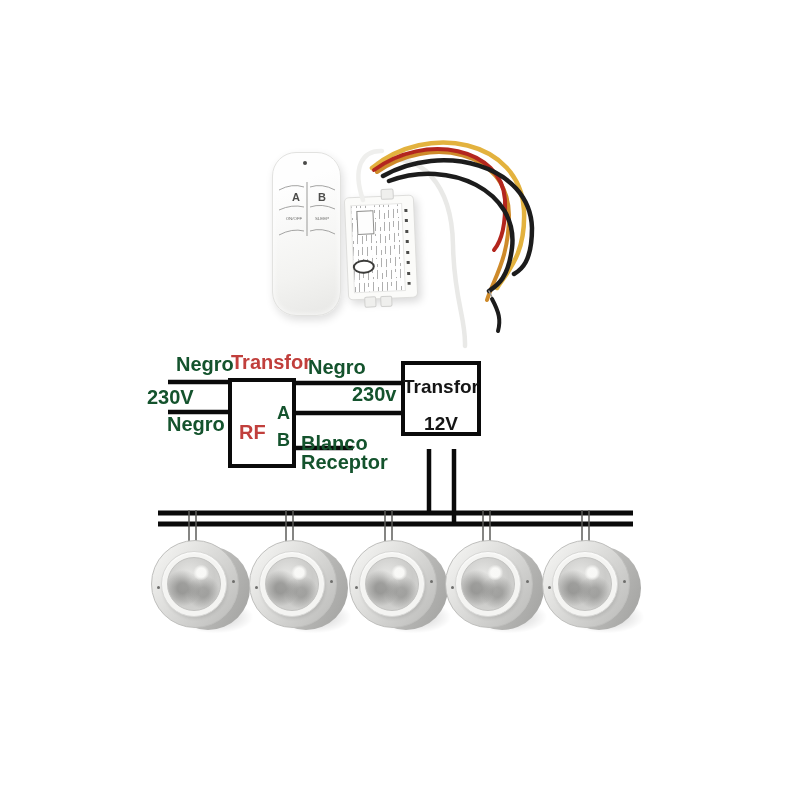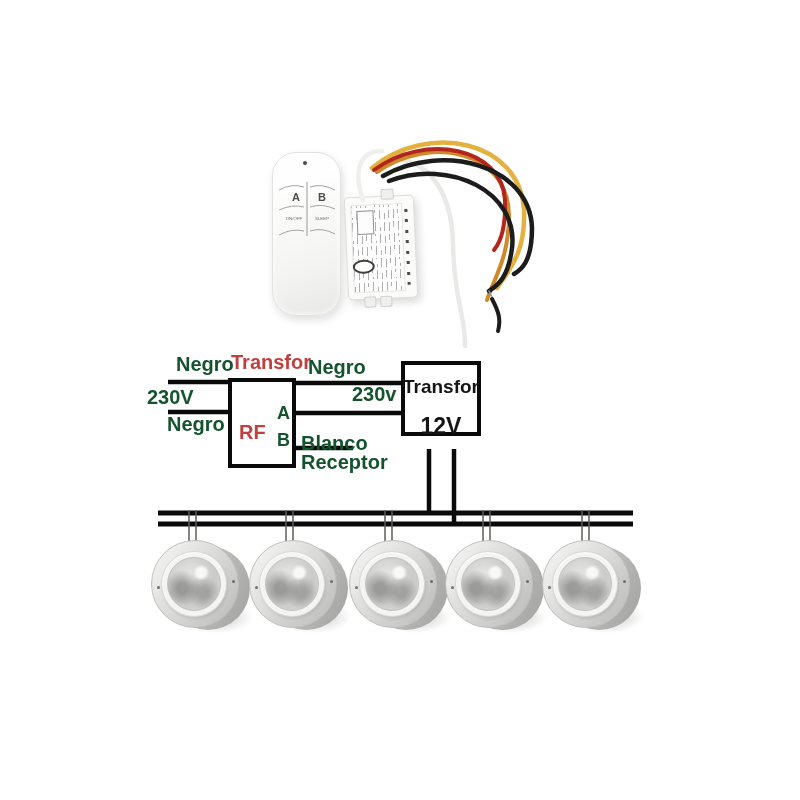--- a/index.html
+++ b/index.html
@@ -15,21 +15,21 @@
   }
   .red{color:#C13F3C;}
   
   .schem-box{
     position:absolute;border:4px solid #0a0a0a;background:#ffffff;box-sizing:border-box;z-index:3;
   }
   #rf-box{left:228px;top:378px;width:68px;height:90px;}
   #transfor-box{left:401px;top:361px;width:80px;height:75px;
     display:flex;flex-direction:column;align-items:center;}
   #transfor-box .t1{margin-top:11px;font-weight:bold;font-size:19px;color:#151515;}
-  #transfor-box .t2{margin-top:15px;font-weight:bold;font-size:23px;color:#151515;}
+  #transfor-box .t2{margin-top:15px;font-weight:bold;font-size:19px;color:#151515;}
   
   #wires{position:absolute;left:0;top:0;z-index:2;}
   
   .over{z-index:4;}
   
   #remote{
     left:272px;top:152px;width:67px;height:162px;border-radius:24px;
     background:linear-gradient(160deg,#fefefe 20%,#f3f3f1 70%,#e7e7e5 100%);
     border:1px solid #e2e2e0;
     box-shadow:2px 4px 9px rgba(0,0,0,0.13), inset 0 0 6px rgba(255,255,255,0.9);

